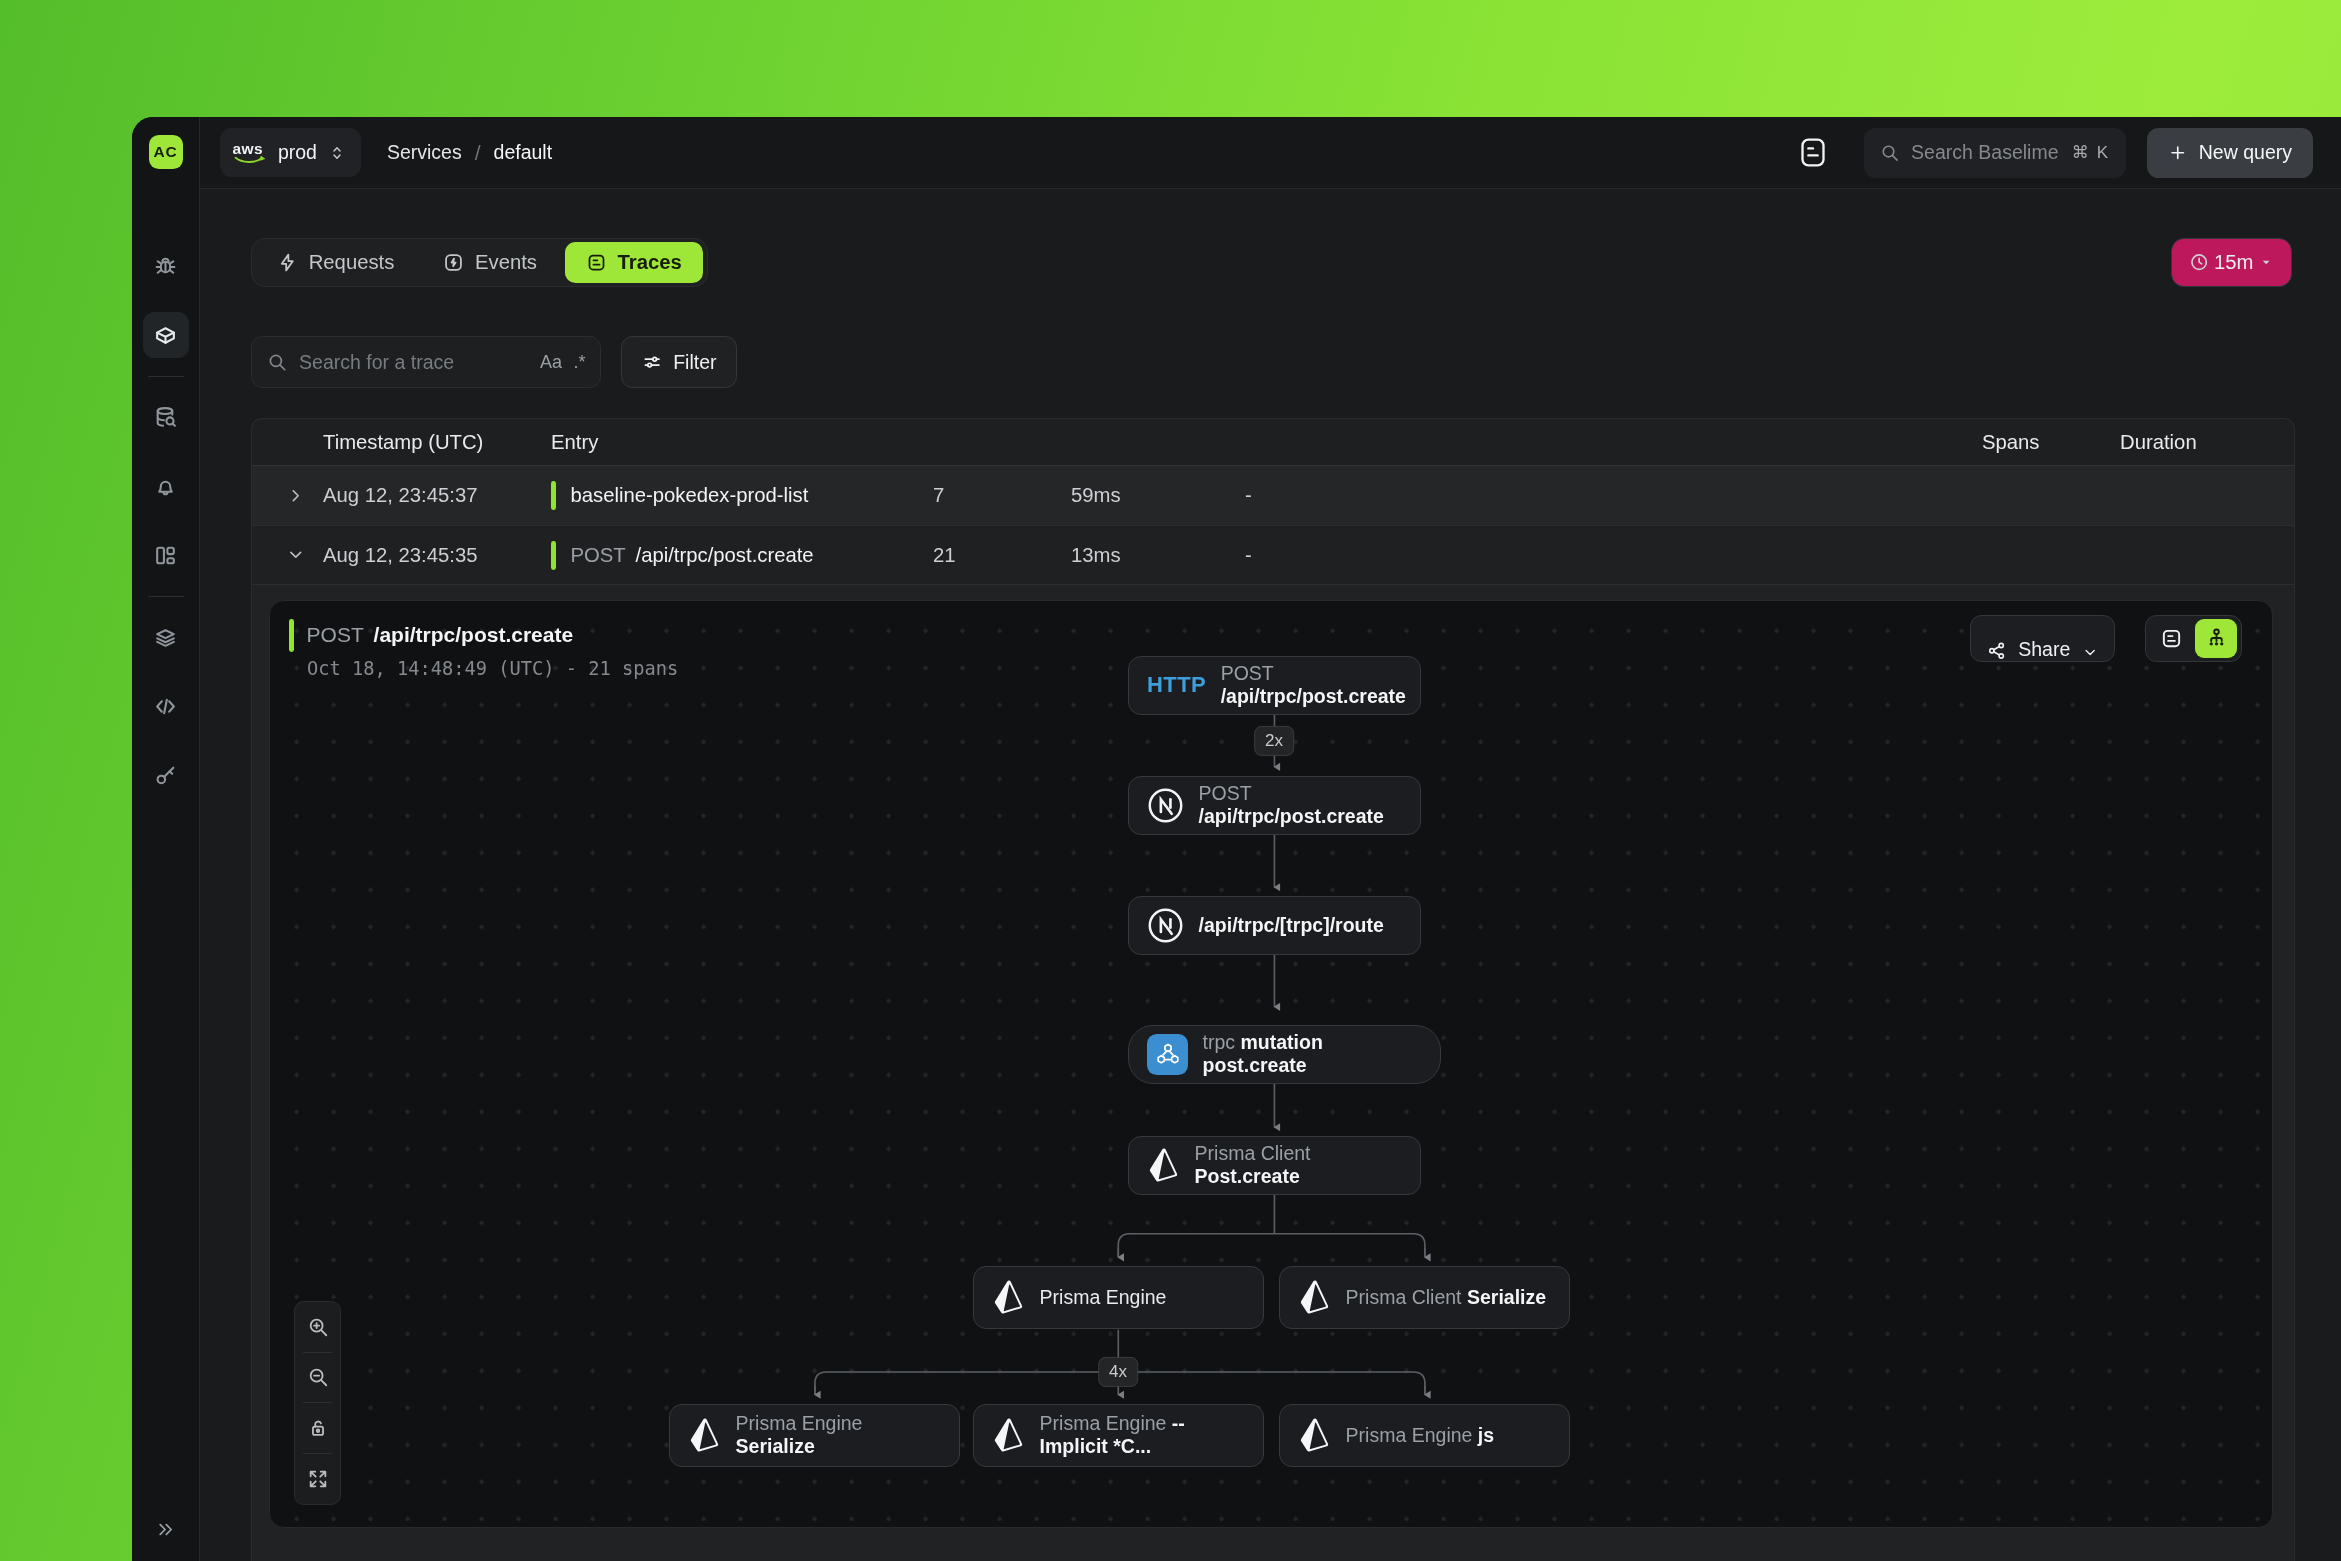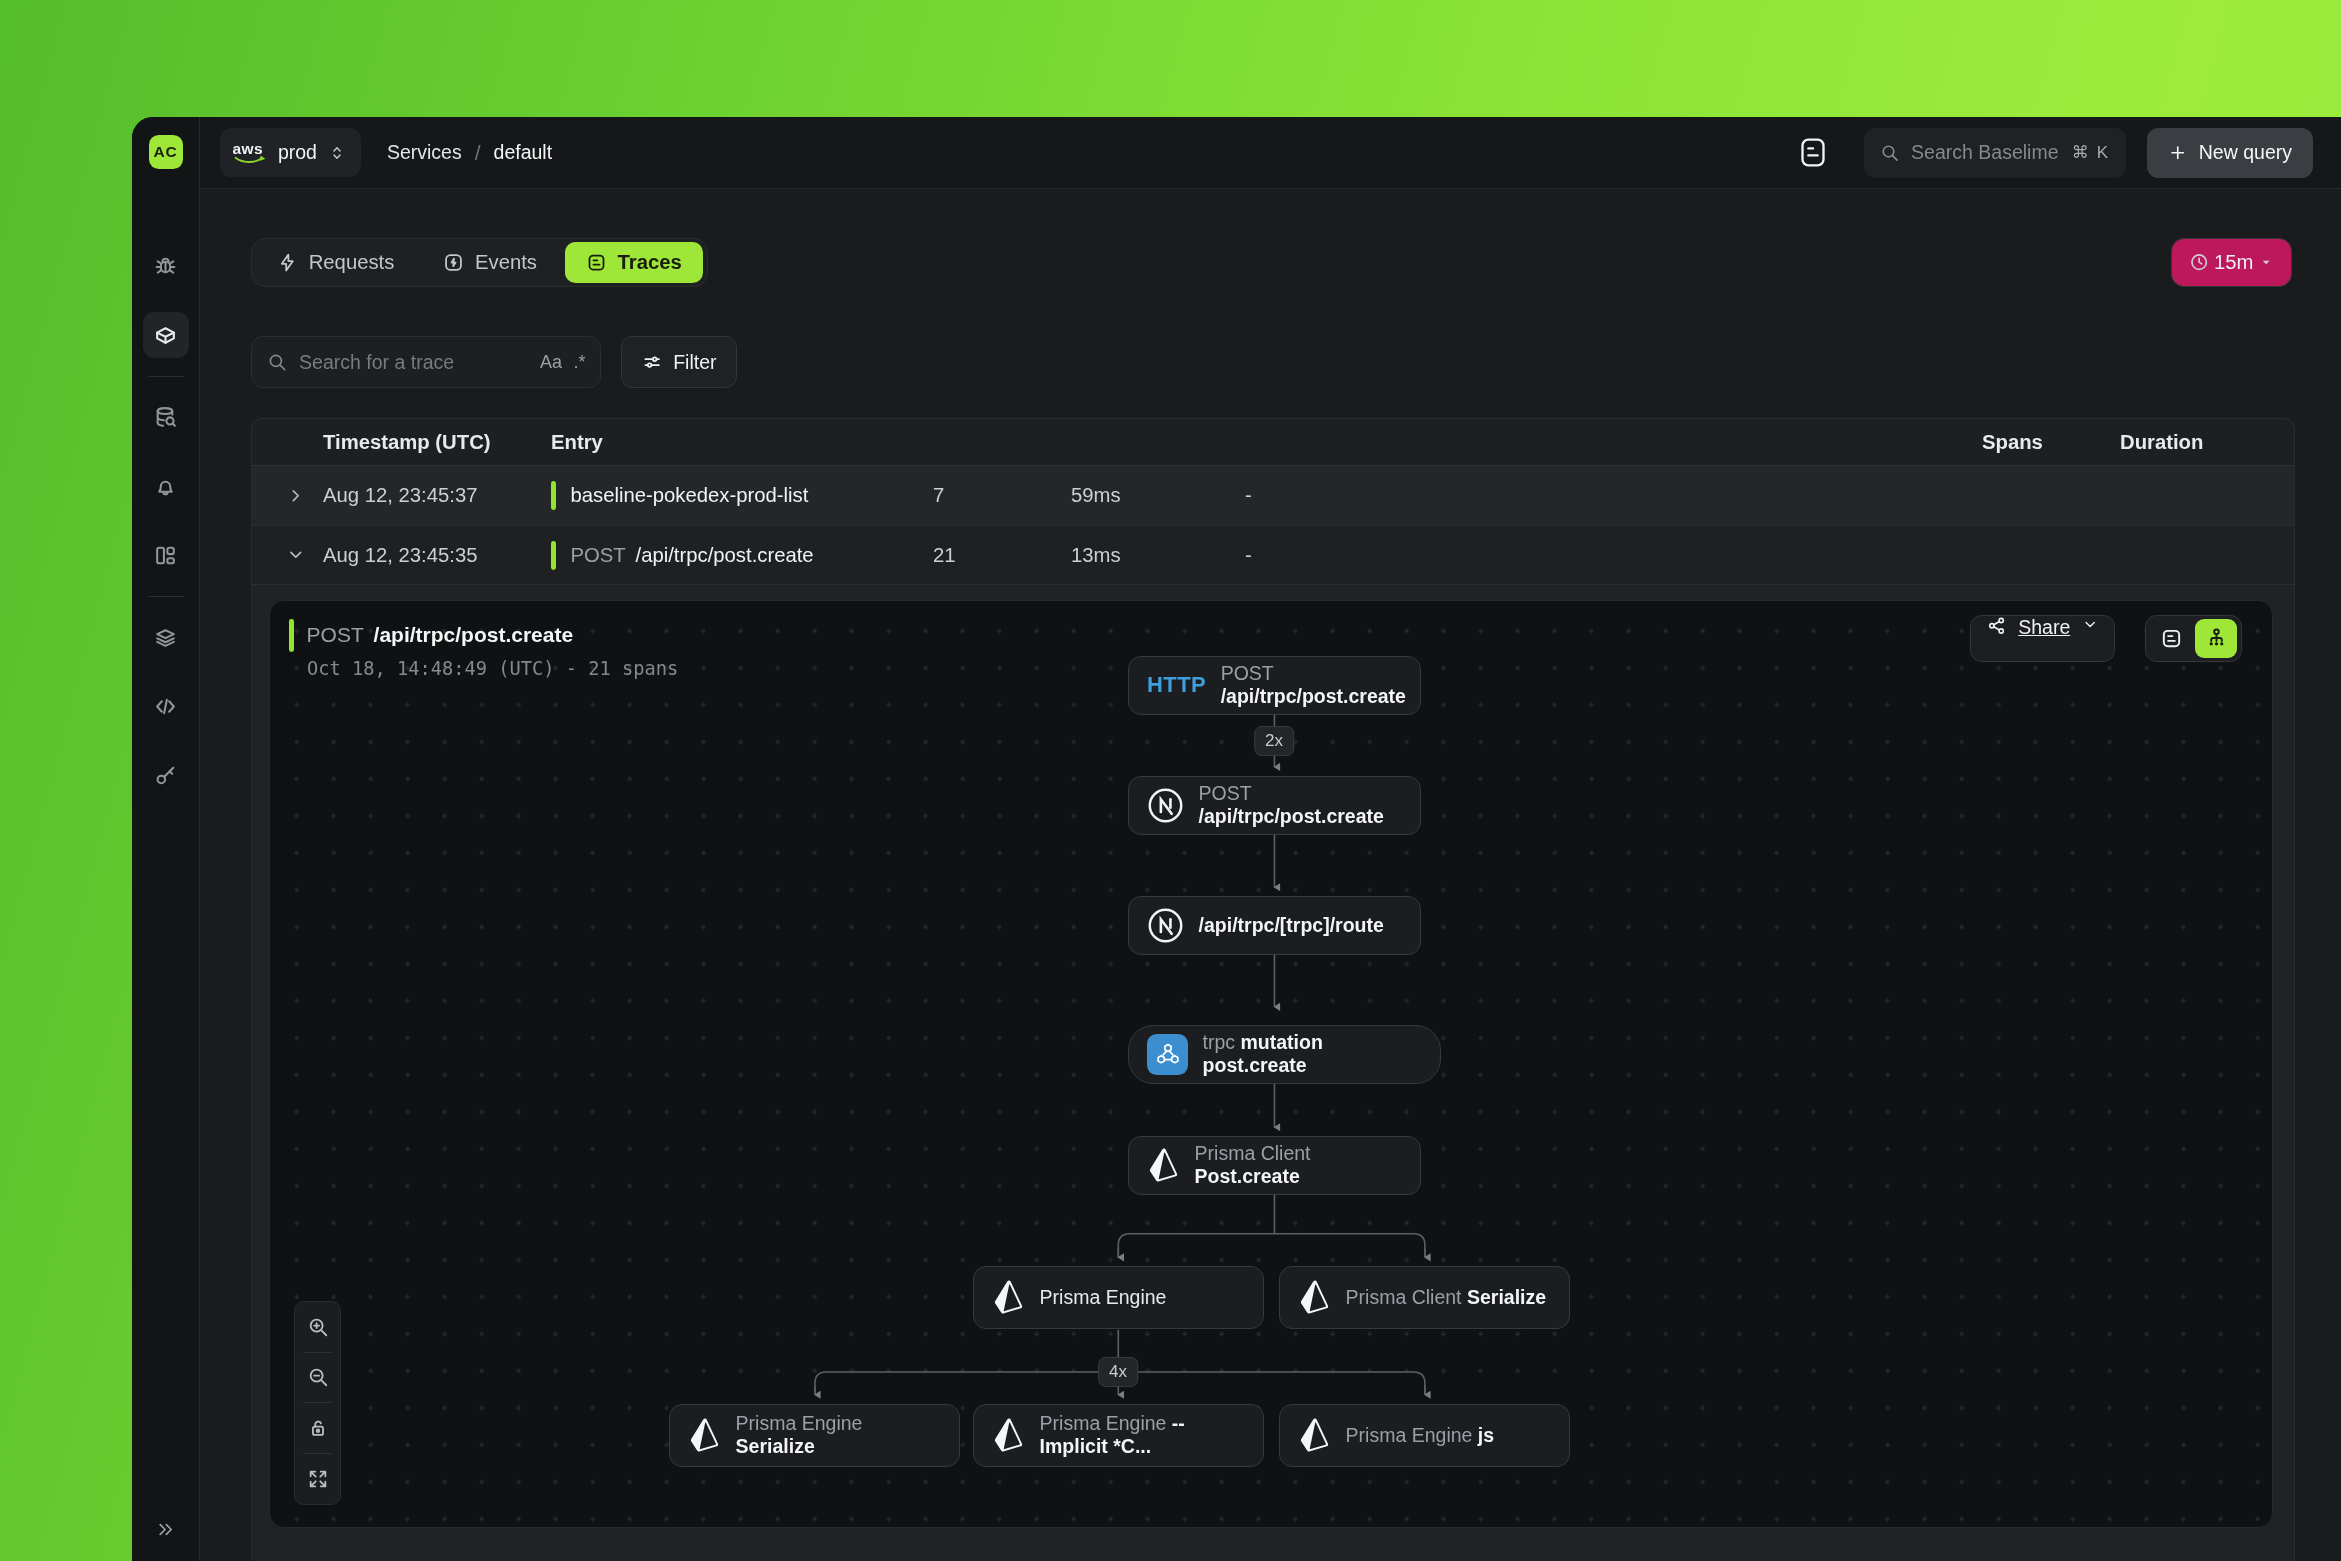--- a/index.html
+++ b/index.html
@@ -97,21 +97,21 @@
     position:absolute; left:421px; top:147px; height:52px; padding:0 19.5px; border:0.8px solid #34373a;
     background:#1f2123; border-radius:11.4px; display:flex; align-items:center; gap:11.4px; color:#f0f1f3; font-size:19.5px;
   }
   .filter-btn svg { width:20.3px; height:20.3px; }
   
   .table {
     position:absolute; left:51px; top:229px; width:2044px; bottom:0;
     background:#1d1f21; border:0.8px solid #2a2d2f; border-bottom:none; border-radius:11.4px 11.4px 0 0;
     display:flex; flex-direction:column;
   }
-  .thead { height:47px; display:flex; align-items:center; font-size:20.3px; font-weight:bold; color:#e8eaec;
+  .thead { height:47px; display:flex; align-items:center; font-size:20.3px; font-weight:normal; color:#e8eaec;
     border-bottom:0.8px solid #303335; }
   .trow { display:flex; align-items:center; font-size:20.3px; color:#cdd0d3; }
   .trow.r0 { height:60px; background:#242628; border-bottom:0.8px solid #2b2e30; }
   .trow.r1 { height:59px; background:#1e2022; border-bottom:0.8px solid #2b2e30; }
   .c-chev { width:71px; display:flex; justify-content:flex-end; padding-right:18px; color:#b9bdc0; }
   .c-chev svg { width:19.5px; height:19.5px; }
   .c-ts { width:228px; }
   .c-entry { flex:1; display:flex; align-items:center; gap:0; }
   .c-spans { width:138px; }
   .c-dur { width:174px; }
@@ -131,21 +131,21 @@
   .panel-title { position:absolute; left:18.7px; top:18px; display:flex; align-items:center; }
   .panel-bar { width:4.9px; height:33px; border-radius:2.4px; background:#8fe62e; margin-right:13px; }
   .panel-title .m { color:#9aa0a6; font-size:21px; margin-right:9.8px; }
   .panel-title .p { color:#f4f5f6; font-size:21px; font-weight:bold; }
   .panel-sub {
     position:absolute; left:37px; top:57px; font-family:"DejaVu Sans Mono", monospace;
     font-size:18.7px; color:#85898e;
   }
   .share-btn {
     position:absolute; left:1700px; top:14px; height:47px; border:0.8px solid #34373a; background:#1c1e21;
-    border-radius:11.4px; display:flex; align-items:flex-start; gap:11.4px; padding:0 16.3px; color:#f0f1f3; font-size:19.5px;text-decoration:underline;
+    border-radius:11.4px; display:flex; align-items:flex-end; gap:11.4px; padding:0 16.3px; color:#f0f1f3; font-size:19.5px;
   }
   .share-btn svg { width:19.5px; height:19.5px; }
   .view-toggle {
     position:absolute; left:1875px; top:14px; height:47px; border:0.8px solid #34373a; background:#1c1e21;
     border-radius:11.4px; display:flex; align-items:center; padding:0 4.1px; gap:3.3px;
   }
   .vt-btn { width:42px; height:39px; border-radius:9px; display:flex; align-items:center; justify-content:center; color:#f0f1f3; }
   .vt-btn svg { width:23px; height:23px; }
   .vt-btn.active { background:#9ee637; color:#181d0c; }
   

